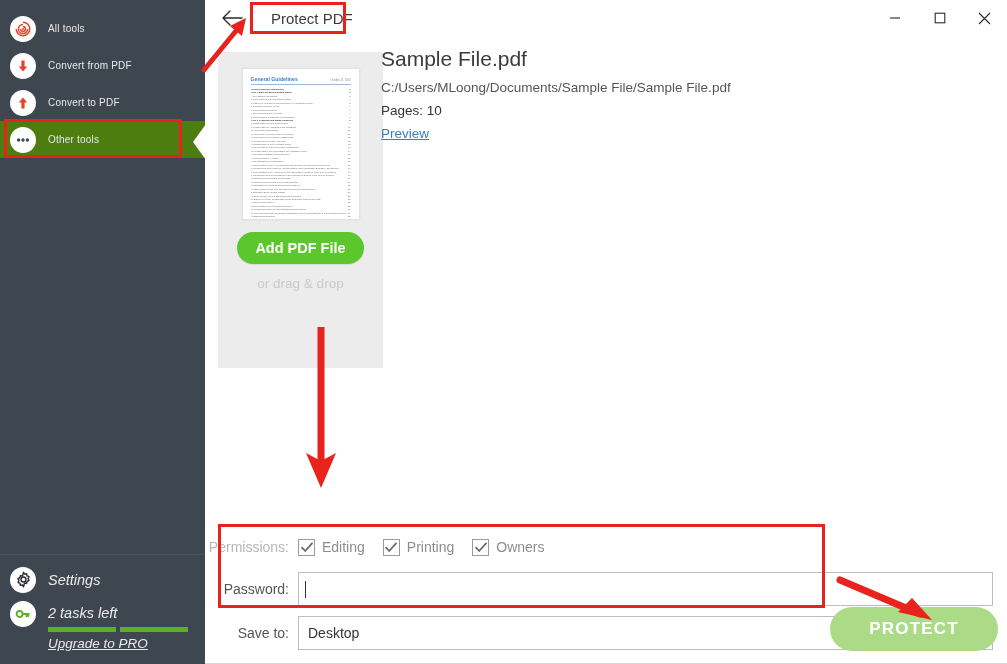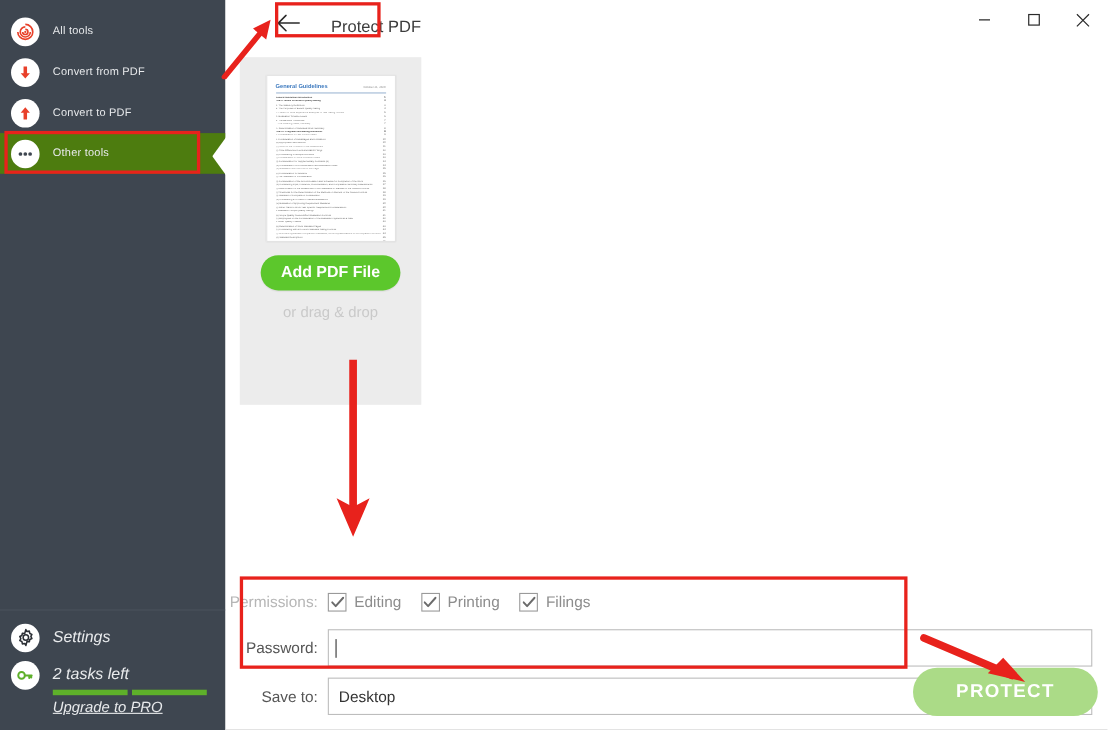--- a/index.html
+++ b/index.html
@@ -61,22 +61,22 @@
     width: 13px; height: 36px; cursor: pointer;
   }
 
   
   .main {
     flex: 1 1 auto; position: relative; background: #ffffff;
     display: flex; flex-direction: column;
   }
 
   .titlebar {
-    height: 36px; display: flex; align-items: flex-end;
-    position: relative; flex: 0 0 36px; margin-left: 30px;
+    height: 36px; display: flex; align-items: center;
+    position: relative; flex: 0 0 36px;
   }
   .back-arrow {
     width: 30px; height: 30px; margin-left: 12px;
     display: flex; align-items: center; justify-content: center;
     cursor: pointer;
   }
   .page-title {
     font-size: 15px; color: #3c3c3c; margin-left: 16px;
     padding: 3px 8px;
   }
@@ -488,20 +488,26 @@
                 <span class="toc-txt">(e) A Work Case in a Government Rating Considered of Controlled Events</span>
                 <span>25</span>
               </div>
             </div>
 
         </div>
         <button class="add-btn">Add PDF File</button>
         <div class="drag-text">or drag &amp; drop</div>
       </div>
 
+      <div class="file-info">
+        <div class="file-name">Sample File.pdf</div>
+        <div class="file-path">C:/Users/MLoong/Documents/Sample File/Sample File.pdf</div>
+        <div class="file-pages">Pages: 10</div>
+        <a class="preview-link">Preview</a>
+      </div>
 
       <div class="bottom-form">
 
         <div class="form-row perm-row">
           <div class="form-label dim">Permissions:</div>
 
           <div class="perm-item">
             <span class="cbox">
               <svg width="12" height="11" viewBox="0 0 12 11">
                   <path d="M1 5.6l3.2 3.4L11 1.4" fill="none" stroke="#6b6b6b" stroke-width="1.8" stroke-linecap="round" stroke-linejoin="round"></path>
@@ -518,21 +524,21 @@
             </span>
             <span class="perm-label">Printing</span>
           </div>
 
           <div class="perm-item">
             <span class="cbox">
               <svg width="12" height="11" viewBox="0 0 12 11">
                   <path d="M1 5.6l3.2 3.4L11 1.4" fill="none" stroke="#6b6b6b" stroke-width="1.8" stroke-linecap="round" stroke-linejoin="round"></path>
                 </svg>
             </span>
-            <span class="perm-label">Filings</span>
+            <span class="perm-label">Owners</span>
           </div>
         </div>
 
         <div class="form-row pw-row">
           <div class="form-label">Password:</div>
           <div class="pw-input">
             <span class="caret"></span>
           </div>
         </div>
 

